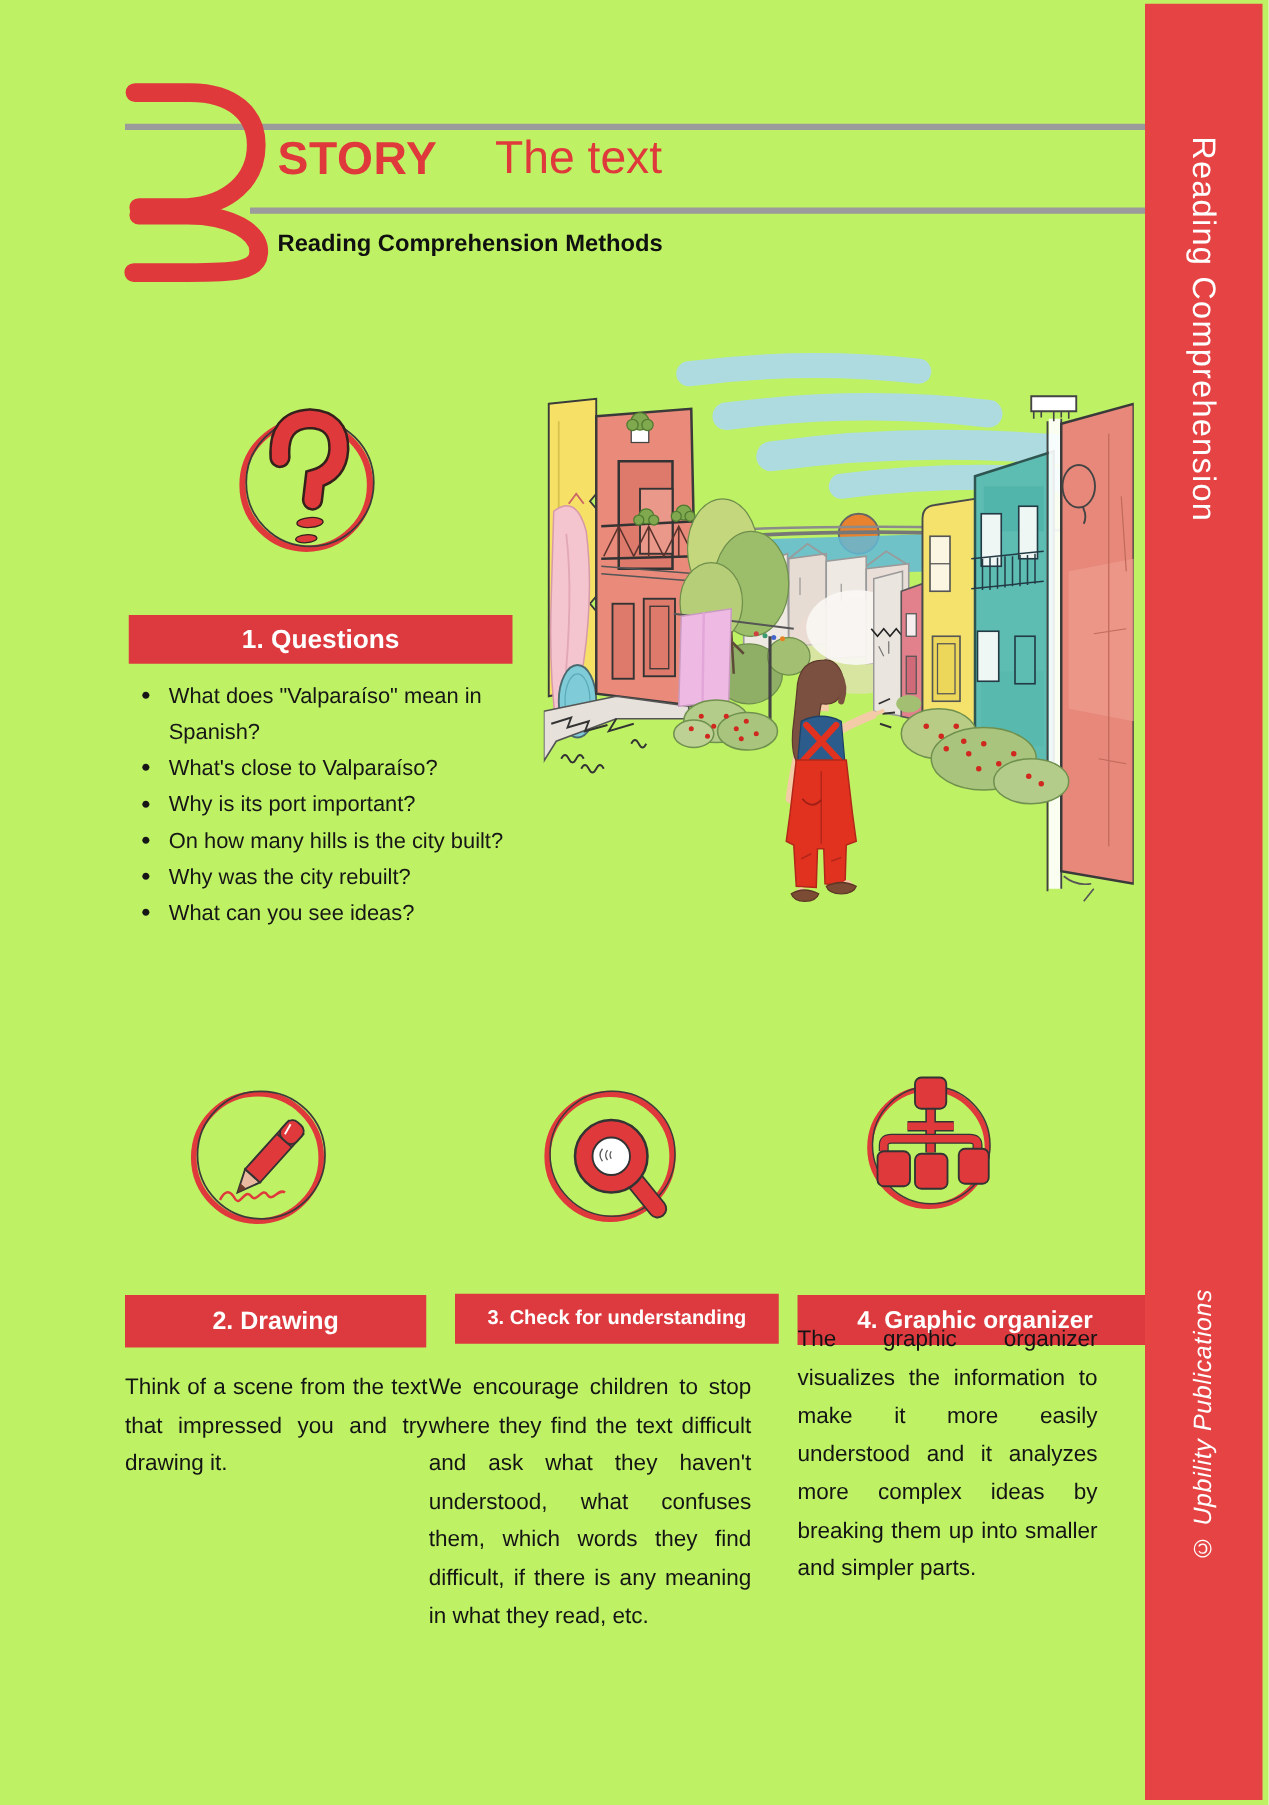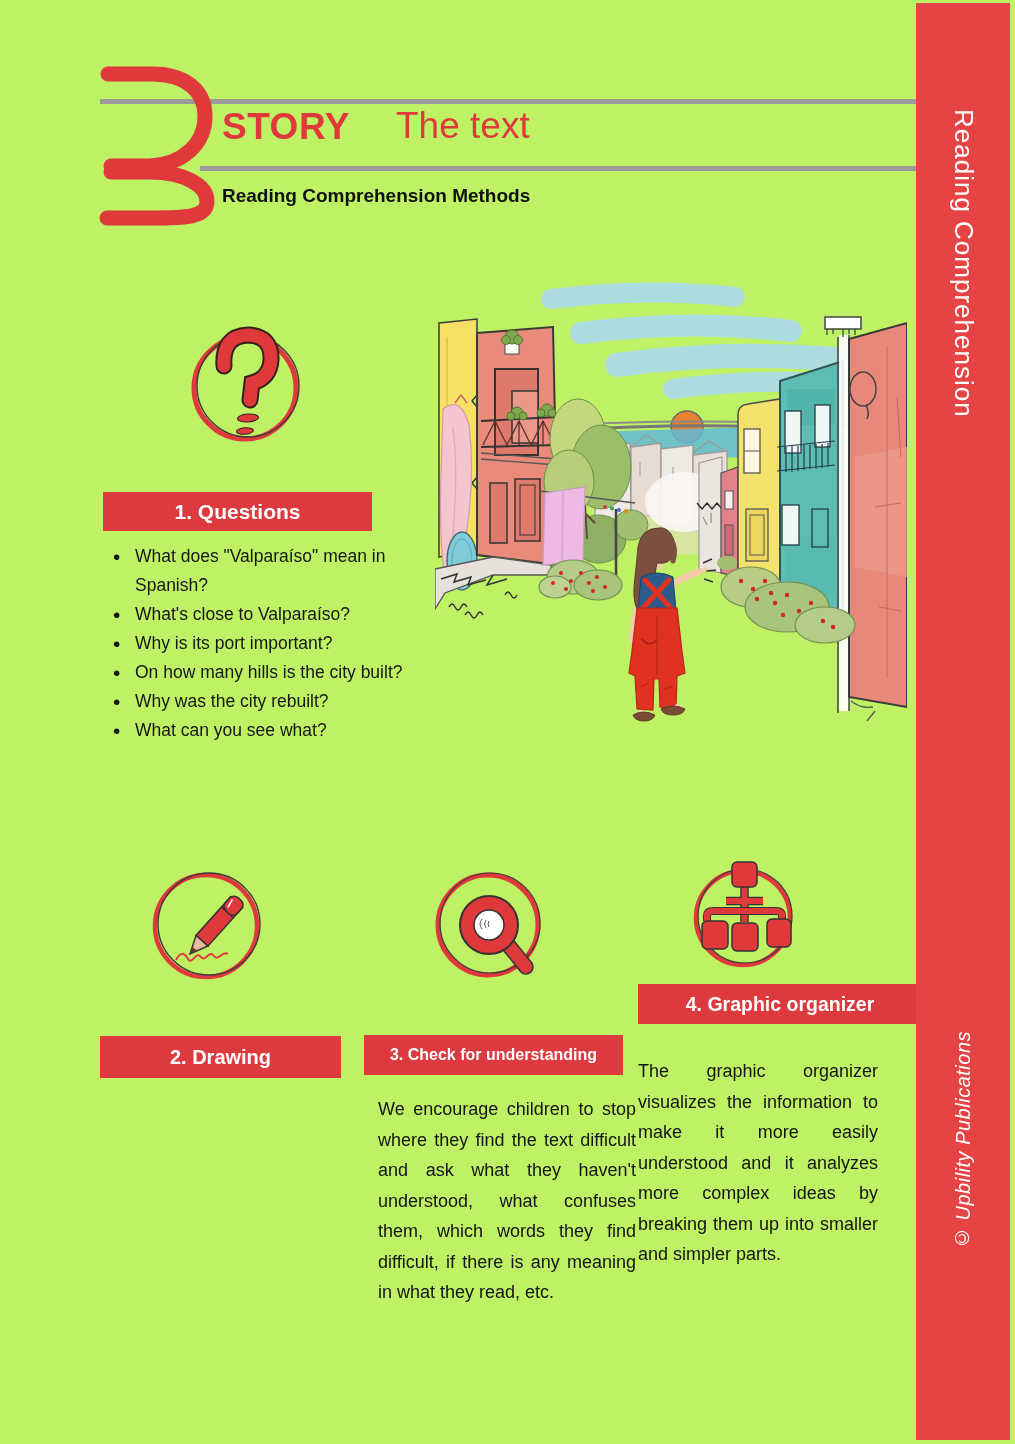--- a/index.html
+++ b/index.html
@@ -12,35 +12,35 @@
   .rule-2{left:200px;top:166px;width:716px;}
   .number-svg{position:absolute;left:95px;top:60px;}
   .story-label{position:absolute;left:222px;top:106px;font-size:37px;font-weight:bold;
                color:#E0393C;letter-spacing:.5px;white-space:nowrap;}
   .story-title{position:absolute;left:396px;top:105px;font-size:37px;color:#E0393C;white-space:nowrap;}
   .subtitle{position:absolute;left:222px;top:185px;font-size:19px;font-weight:bold;color:#101010;white-space:nowrap;}
 
   
   .banner{position:absolute;background:#DC3A3E;color:#fff;font-weight:bold;
           display:flex;align-items:center;justify-content:center;white-space:nowrap;}
-  .banner-questions{left:103px;top:492px;width:269px;height:39px;font-size:21px;}
+  .banner-questions{left:103px;top:492px;width:307px;height:39px;font-size:21px;}
   .banner-drawing{left:100px;top:1036px;width:241px;height:42px;font-size:20px;}
   .banner-check{left:364px;top:1035px;width:259px;height:40px;font-size:16px;}
-  .banner-organizer{left:638px;top:984px;width:284px;height:40px;font-size:19.5px;}
+  .banner-organizer{left:638px;top:1036px;width:284px;height:40px;font-size:19.5px;}
 
   
   .q-list{position:absolute;left:111px;top:542px;width:300px;margin:0;padding:0;list-style:none;}
   .q-list li{position:relative;font-size:17.5px;line-height:29px;padding-left:24px;color:#161616;}
   .q-list li::before{content:"\2022";position:absolute;left:2px;top:0;font-size:21px;color:#161616;}
 
   
   .method-body{position:absolute;font-size:18px;line-height:30.5px;color:#141414;
                text-align:justify;margin:0;}
   .body-drawing{left:100px;top:1094px;width:242px;}
-  .body-check{left:378px;top:1094px;width:258px;}
+  .body-check{left:343px;top:1094px;width:258px;}
   .body-organizer{left:638px;top:1056px;width:240px;}
 
   
   .abs{position:absolute;}
   .q-icon-svg{left:188px;top:320px;}
   .pencil-icon-svg{left:150px;top:862px;}
   .magnifier-icon-svg{left:432px;top:868px;}
   .organizer-icon-svg{left:690px;top:860px;}
   .illustration{left:435px;top:277px;}
 
@@ -83,21 +83,21 @@
 
   <div class="banner banner-questions">
     <span>1. Questions</span>
   </div>
   <ul class="q-list">
     <li>What does "Valparaíso" mean in Spanish?</li>
     <li>What's close to Valparaíso?</li>
     <li>Why is its port important?</li>
     <li>On how many hills is the city built?</li>
     <li>Why was the city rebuilt?</li>
-    <li>What can you see what?</li>
+    <li>What can you see ideas?</li>
   </ul>
 
   <svg class="abs illustration" width="472" height="468" viewBox="0 0 472 468">
 
     <g fill="none" stroke="#ABD9EE" stroke-linecap="round" opacity="0.9">
       <path d="M116,22 Q210,10 300,20" stroke-width="20"></path>
       <path d="M146,56 Q255,42 356,54" stroke-width="22"></path>
       <path d="M182,88 Q300,72 428,84" stroke-width="24"></path>
       <path d="M238,112 Q330,100 430,108" stroke-width="20"></path>
     </g>
@@ -314,20 +314,21 @@
   <div class="banner banner-drawing">
     <span>2. Drawing</span>
   </div>
   <div class="banner banner-check">
     <span>3. Check for understanding</span>
   </div>
   <div class="banner banner-organizer">
     <span>4. Graphic organizer</span>
   </div>
 
+  <p class="method-body body-drawing">Think of a scene from the text that impressed you and try drawing it.</p>
   <p class="method-body body-check">We encourage children to stop where they find the text difficult and ask what they haven't understood, what confuses them, which words they find difficult, if there is any meaning in what they read, etc.</p>
   <p class="method-body body-organizer">The graphic organizer visualizes the information to make it more easily understood and it analyzes more complex ideas by breaking them up into smaller and simpler parts.</p>
 
   <aside class="sidebar">
     <span class="sidebar-title">Reading Comprehension</span>
     <span class="sidebar-credit">© Upbility Publications</span>
   </aside>
 
 </div>
 

